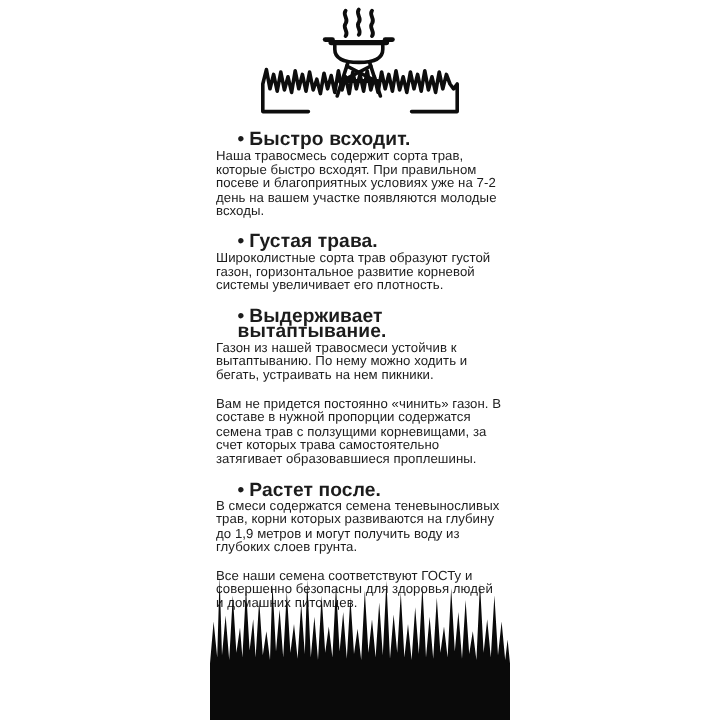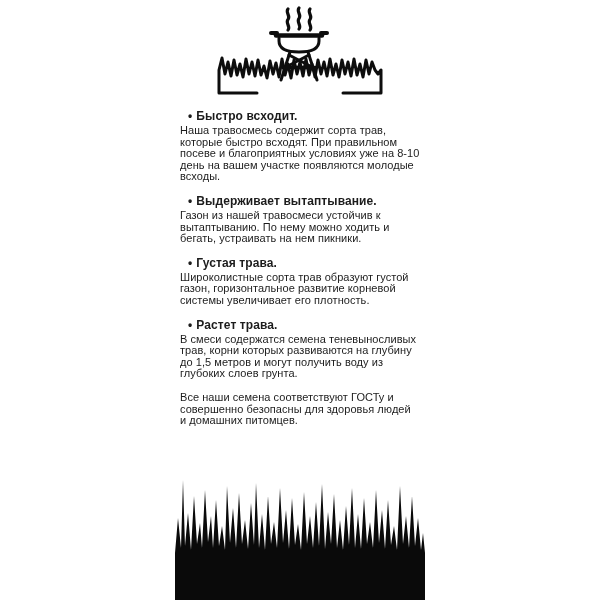--- a/index.html
+++ b/index.html
@@ -11,21 +11,21 @@
   }
   .icon-wrap{
     width:600px;height:100px;display:flex;justify-content:center;align-items:flex-start;
     padding-top:4px;box-sizing:border-box;
   }
   .content{
     width:240px;margin:10px auto 0 auto;
   }
   .section{margin:0 0 12px 0;}
   .heading{
-    font-size:12px;line-height:13px;font-weight:bold;margin:0 0 2px 8px;
+    font-size:16px;line-height:13px;font-weight:bold;margin:0 0 2px 18px;
     letter-spacing:0.1px;
   }
   .bullet{display:inline-block;margin-right:4px;}
   .body-text{
     font-size:11px;line-height:11.6px;margin:0;
     letter-spacing:0.05px;
   }
   .grass-bottom{
     position:absolute;bottom:0;left:50%;transform:translateX(-50%);
     width:250px;height:122px;
@@ -64,39 +64,40 @@
       L101,60 L104,73 L107,56 L110,70 L113,58 L116,72 L119,55 L122,71 L125,60
       L128,73 L131,56 L134,70 L137,58 L140,72 L143,55 L146,71 L149,60 L152,73
       L155,56 L158,70 L161,58 L164,66 L167,70 L170,66 L170,89 L132,89"></path>
   </svg>
 </div>
 
 <div class="content">
 
   <div class="section">
     <p class="heading"><span class="bullet">•</span><span>Быстро всходит.</span></p>
-    <p class="body-text">Наша травосмесь содержит сорта трав, которые быстро всходят. При правильном посеве и благоприятных условиях уже на 8-10 день на вашем участке появляются молодые всходы.</p>
+    <p class="body-text">Наша травосмесь содержит сорта трав, которые быстро всходят. При правильном посеве и благоприятных условиях уже на 7-2 день на вашем участке появляются молодые всходы.</p>
+  </div>
+
+  <div class="section">
+    <p class="heading"><span class="bullet">•</span><span>Густая трава.</span></p>
+    <p class="body-text">Широколистные сорта трав образуют густой газон, горизонтальное развитие корневой системы увеличивает его плотность.</p>
   </div>
 
   <div class="section">
     <p class="heading"><span class="bullet">•</span><span>Выдерживает вытаптывание.</span></p>
     <p class="body-text">Газон из нашей травосмеси устойчив к вытаптыванию. По нему можно ходить и бегать, устраивать на нем пикники.</p>
   </div>
 
   <div class="section">
-    <p class="heading"><span class="bullet">•</span><span>Густая трава.</span></p>
-    <p class="body-text">Широколистные сорта трав образуют густой газон, горизонтальное развитие корневой системы увеличивает его плотность.</p>
+    <p class="body-text">Вам не придется постоянно «чинить» газон. В составе в нужной пропорции содержатся семена трав с ползущими корневищами, за счет которых трава самостоятельно затягивает образовавшиеся проплешины.</p>
   </div>
 
   <div class="section">
-  </div>
-
-  <div class="section">
-    <p class="heading"><span class="bullet">•</span><span>Растет трава.</span></p>
-    <p class="body-text">В смеси содержатся семена теневыносливых трав, корни которых развиваются на глубину до 1,5 метров и могут получить воду из глубоких слоев грунта.</p>
+    <p class="heading"><span class="bullet">•</span><span>Растет после.</span></p>
+    <p class="body-text">В смеси содержатся семена теневыносливых трав, корни которых развиваются на глубину до 1,9 метров и могут получить воду из глубоких слоев грунта.</p>
   </div>
 
   <div class="section">
     <p class="body-text">Все наши семена соответствуют ГОСТу и совершенно безопасны для здоровья людей и домашних питомцев.</p>
   </div>
 
 </div>
 
 <div class="grass-bottom">
   <svg width="250" height="122" viewBox="0 0 250 122">

